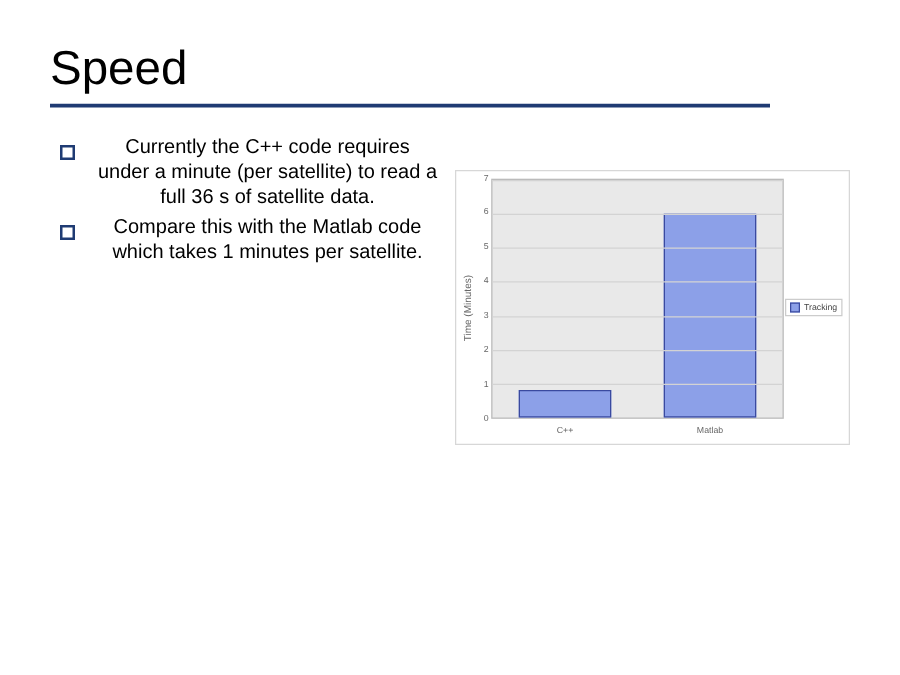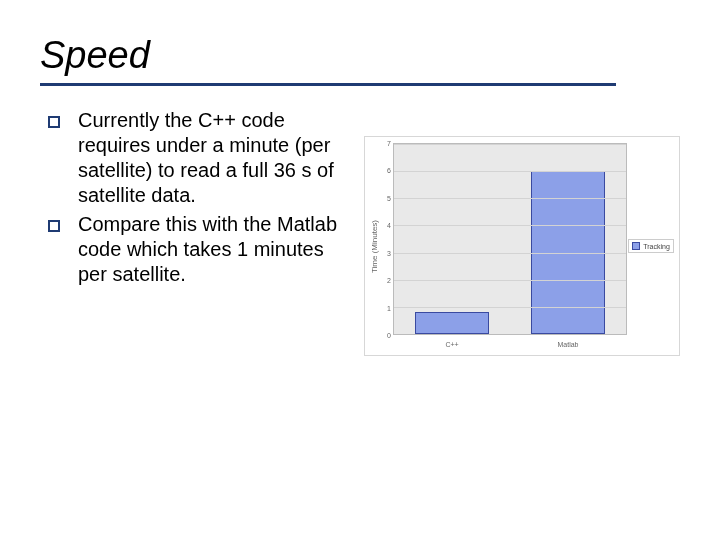--- a/index.html
+++ b/index.html
@@ -15,21 +15,20 @@
     width: 720px;
     height: 540px;
     padding: 34px 40px 40px 40px;
     position: relative;
   }
   .title {
     font-size: 38px;
     font-weight: 400;
     color: #000;
     margin-bottom: 6px;
-    font-style: italic;
   }
   .rule {
     height: 3px;
     background: #1f3b73;
     width: 90%;
     margin-bottom: 22px;
   }
   .content-row {
     display: flex;
     flex-direction: row;
@@ -47,23 +46,24 @@
   }
   .bullet-marker {
     width: 12px;
     height: 12px;
     border: 2px solid #1f3b73;
     margin-top: 8px;
     margin-right: 18px;
     flex: 0 0 auto;
   }
   .bullet-text {
-    font-size: 20px;
+    font-size: 16px;
     line-height: 1.25;
     color: #000;
+    text-align: center;
   }
   .chart-wrap {
     flex: 1 1 auto;
     margin-left: 14px;
     margin-top: 28px;
     border: 1px solid #d7d7d7;
     background: #fff;
     padding: 6px 4px 6px 4px;
     width: 290px;
     height: 220px;

